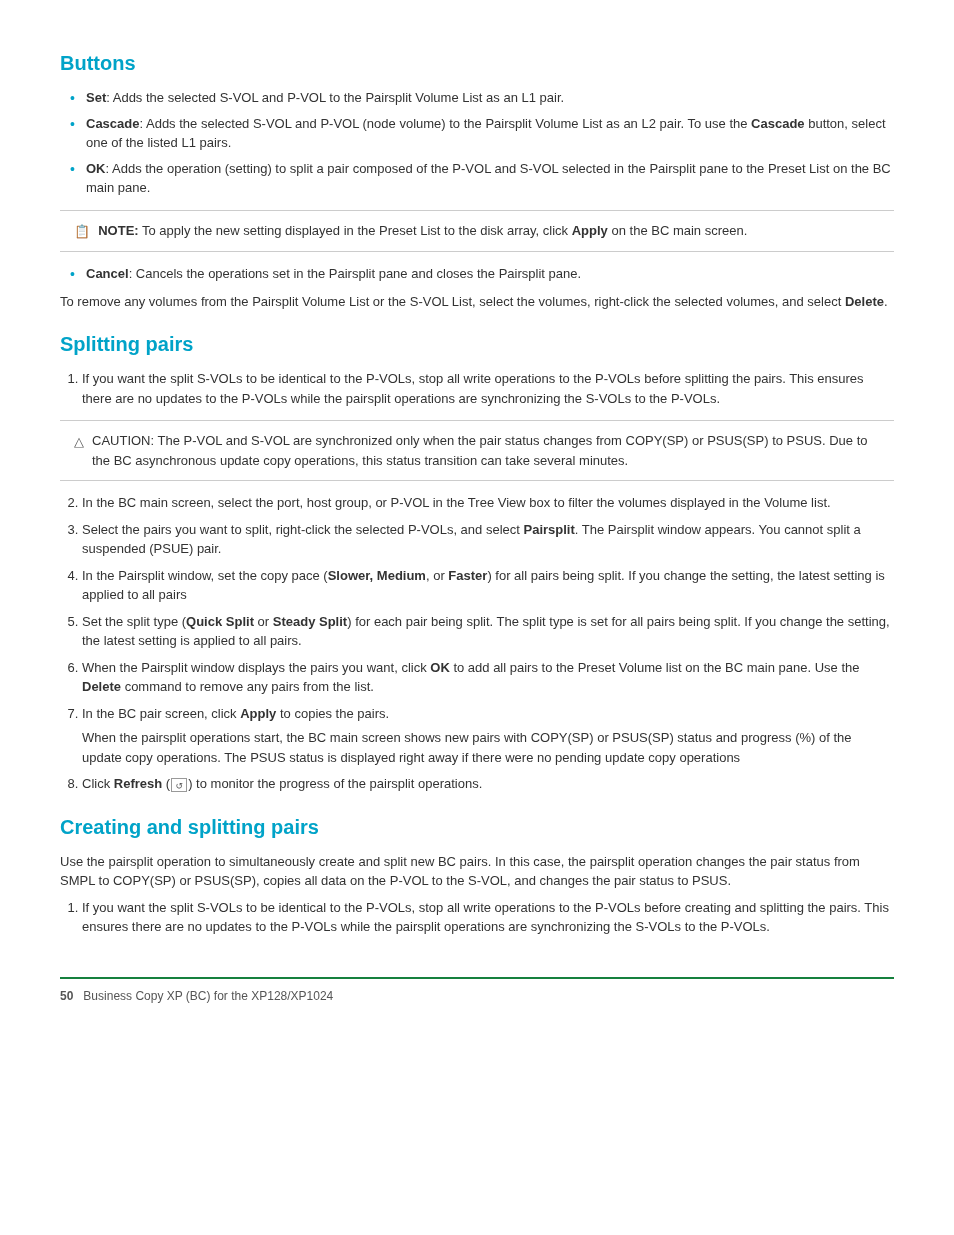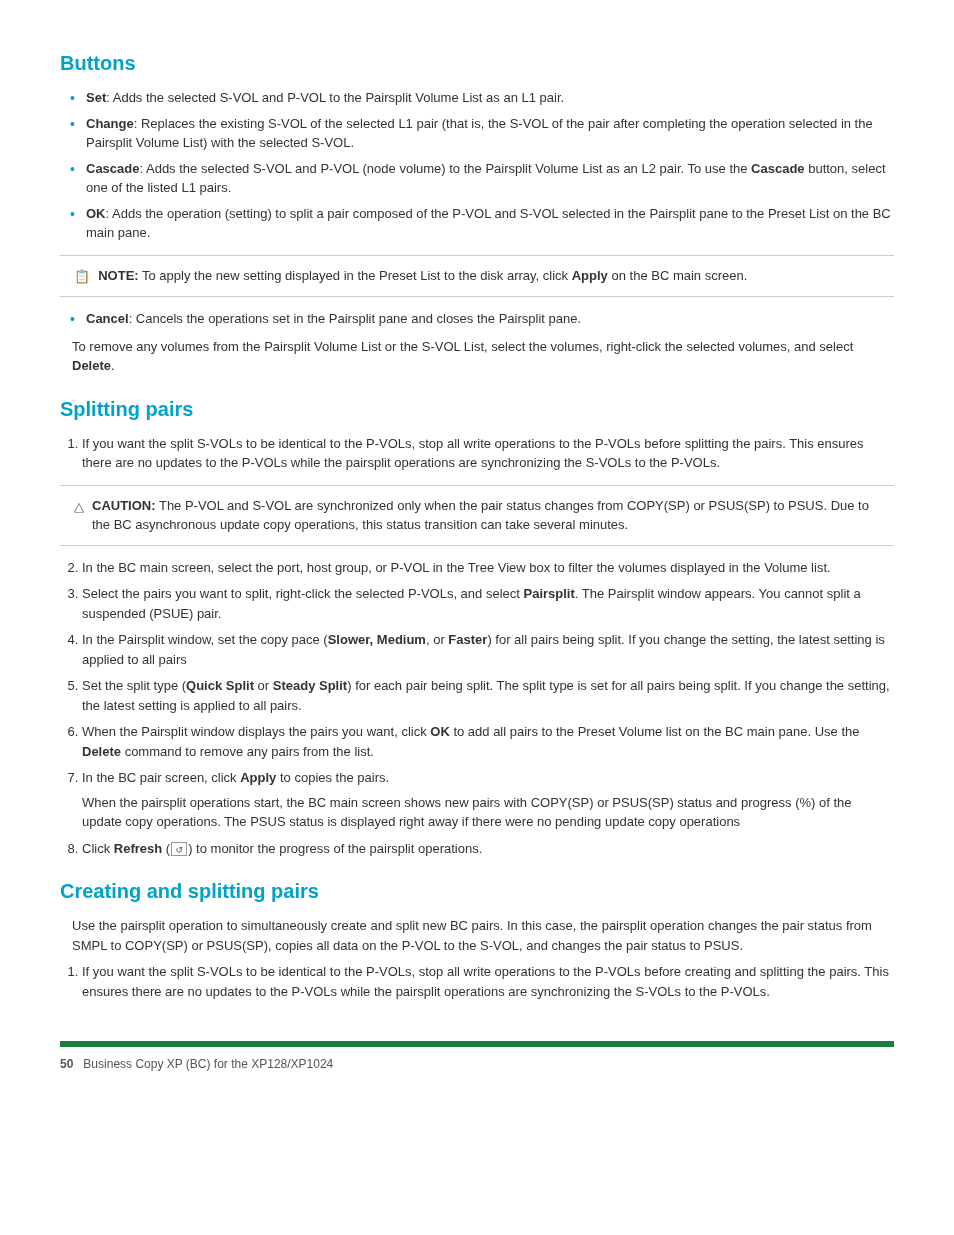--- a/index.html
+++ b/index.html
@@ -72,21 +72,21 @@
     }
 
     .caution-icon {
       font-size: 13px;
       color: #555;
       flex-shrink: 0;
       margin-top: 1px;
     }
 
     .caution-label {
-      font-weight: bold;
+      font-weight: normal;
       color: #333;
     }
 
     .note-label {
       font-weight: bold;
       color: #333;
     }
 
     ol.numbered-list {
       padding-left: 22px;
@@ -98,21 +98,21 @@
     }
 
     .sub-para {
       margin-left: 0;
       margin-top: 5px;
       margin-bottom: 5px;
     }
 
     .footer-bar {
       margin-top: 40px;
-      border-top: 6px solid #15803d;
+      border-top: 2px solid #15803d;
       padding-top: 8px;
       font-size: 12px;
       color: #555;
       display: flex;
       gap: 10px;
     }
 
     .footer-page {
       font-weight: bold;
     }
@@ -125,34 +125,30 @@
       vertical-align: middle;
       text-align: center;
       font-size: 9px;
       line-height: 14px;
       color: #555;
       margin: 0 1px;
     }
 
     p.body-text {
       margin-bottom: 7px;
-      margin-left: 12px;
     }
   </style>
 </head>
 <body>
 
 <h2 class="section-heading">Buttons</h2>
 
 <ul class="bullet-list">
   <li>
     <span class="bold">Set</span><span>: Adds the selected S-VOL and P-VOL to the Pairsplit Volume List as an L1 pair.</span>
-  </li>
-  <li>
-    <span class="bold">Change</span><span>: Replaces the existing S-VOL of the selected L1 pair (that is, the S-VOL of the pair after completing the operation selected in the Pairsplit Volume List) with the selected S-VOL.</span>
   </li>
   <li>
     <span class="bold">Cascade</span><span>: Adds the selected S-VOL and P-VOL (node volume) to the Pairsplit Volume List as an L2 pair. To use the </span><span class="bold">Cascade</span><span> button, select one of the listed L1 pairs.</span>
   </li>
   <li>
     <span class="bold">OK</span><span>: Adds the operation (setting) to split a pair composed of the P-VOL and S-VOL selected in the Pairsplit pane to the Preset List on the BC main pane.</span>
   </li>
 </ul>
 
 <div class="note-box">

